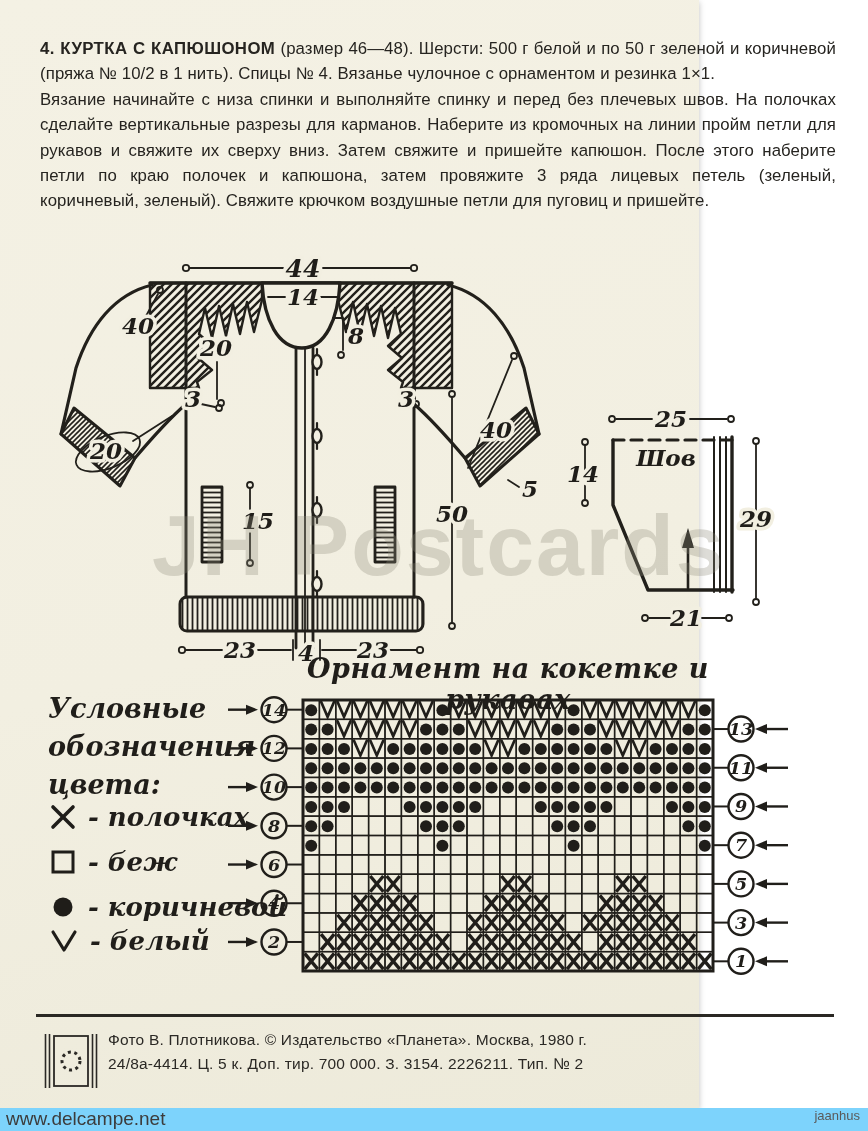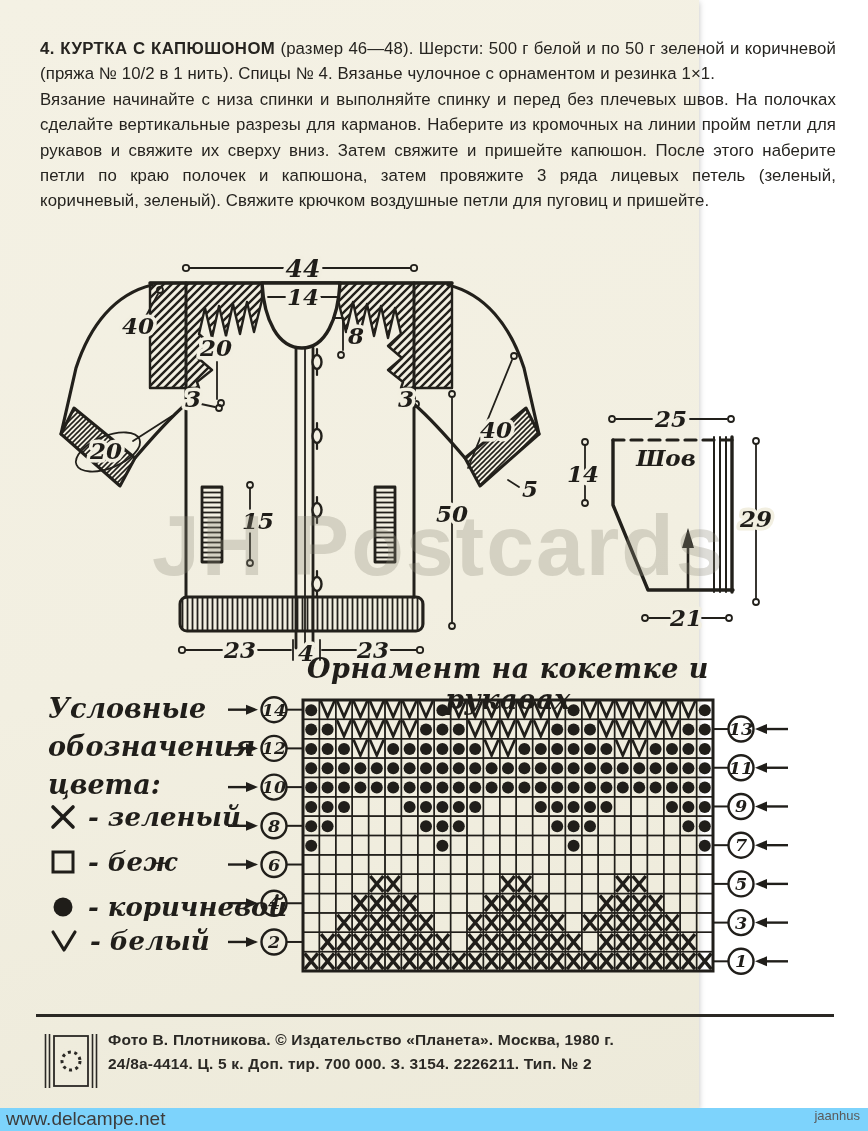--- a/index.html
+++ b/index.html
@@ -23,21 +23,21 @@
        font:italic 700 27px "DejaVu Serif",serif;color:#201e1a;letter-spacing:.5px;}
   .legend{position:absolute;left:48px;top:690px;width:240px;color:#201e1a;}
   .legend-head{font:italic 700 27px "DejaVu Serif",serif;line-height:38px;}
   .legend-item{position:absolute;left:2px;display:flex;align-items:center;gap:12px;
        font:italic 700 26px "DejaVu Serif",serif;}
   .legend-item svg{position:static;flex:0 0 auto;}
   .watermark{position:absolute;left:152px;top:496px;font-weight:700;font-size:86px;
        letter-spacing:2px;color:rgba(143,138,123,0.30);white-space:nowrap;z-index:5;}
   .rule{position:absolute;left:36px;top:1014px;width:798px;height:3px;background:#2a2823;}
   .publisher{position:absolute;left:108px;top:1028px;width:620px;color:#2b2925;
-       font-size:15.5px;font-weight:700;line-height:24px;letter-spacing:.2px;}
+       font-size:15.5px;font-weight:400;line-height:24px;letter-spacing:.2px;}
   .publisher div{white-space:nowrap;}
   .footer{position:absolute;left:0;top:1108px;width:868px;height:23px;background:#7dd3fc;}
   .footer .fl{position:absolute;left:6px;top:0px;font-size:19px;color:#3c3c3c;}
   .footer .fr{position:absolute;right:8px;top:0px;font-size:13px;color:#5a5a5a;}
 </style>
 </head>
 <body>
 
 <div class="postcard">
 
@@ -211,21 +211,21 @@
 
   <div class="legend">
     <div class="legend-head">Условные обозначения цвета:</div>
     <div class="legend-item" style="top:112px">
       <svg width="26" height="26" viewBox="0 0 26 26">
           <g stroke="#1f1d19" stroke-width="3.6" stroke-linecap="round">
             <line x1="3" y1="3" x2="23" y2="23"></line>
             <line x1="23" y1="3" x2="3" y2="23"></line>
           </g>
         </svg>
-      <span>- зеленый</span>
+      <span>- полочках</span>
     </div>
     <div class="legend-item" style="top:157px">
       <svg width="26" height="26" viewBox="0 0 26 26">
           <rect x="3" y="3" width="20" height="20" fill="none" stroke="#1f1d19" stroke-width="3"></rect>
         </svg>
       <span>- беж</span>
     </div>
     <div class="legend-item" style="top:202px">
       <svg width="26" height="26" viewBox="0 0 26 26">
           <circle cx="13" cy="13" r="9.5" fill="#1f1d19"></circle>

